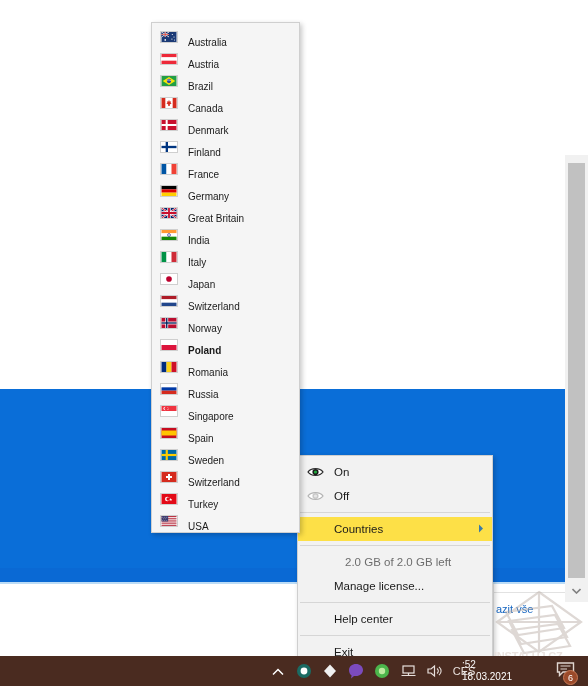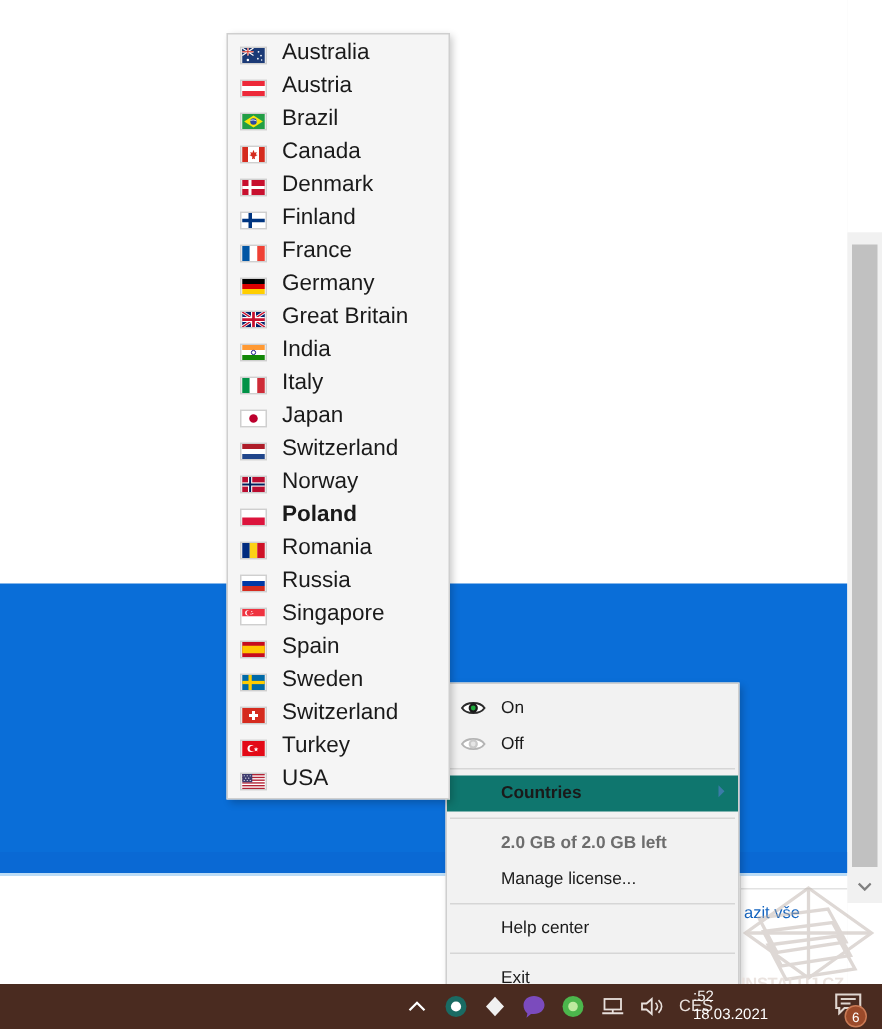--- a/index.html
+++ b/index.html
@@ -98,24 +98,23 @@
     box-sizing: border-box;
   }
   .menu-item.tall { height: 24px; }
   .menu-item .mi-icon {
     position: absolute; left: 8px; top: 50%;
     transform: translateY(-50%);
     width: 18px; height: 18px;
     display: flex; align-items: center; justify-content: center;
   }
   .menu-item.bold { font-weight: normal; }
-  .menu-item.greyed { color: #6d6d6d; font-weight: bold; }
+  .menu-item.greyed { color: #6d6d6d; font-weight: normal; margin-left: 11px; }
   .menu-item.selected {
-    background: #0f766e;
-    font-weight: bold;
+    background: #fde047;
   }
   .menu-arrow {
     position: absolute; right: 8px; top: 50%;
     transform: translateY(-50%);
   }
   .menu-sep {
     height: 1px; background: #d6d6d6;
     margin: 4px 2px 4px 2px;
   }
   .menu-pad-top { height: 4px; }
@@ -126,23 +125,23 @@
     width: 149px; height: 511px;
     background: #f5f5f5;
     border: 1px solid #cfcfcf;
     box-shadow: 2px 2px 5px rgba(0,0,0,0.22);
     box-sizing: border-box;
     padding-top: 3px;
   }
   .country-item {
     position: relative;
     height: 22px;
-    display: flex; align-items: flex-start;
+    display: flex; align-items: flex-end;
     padding-left: 36px;
-    font-size: 15px;
+    font-size: 10px;
     color: #1a1a1a;
     white-space: nowrap;
     box-sizing: border-box;
   }
   .country-item.current { font-weight: bold; }
   .flag {
     position: absolute; left: 8px; top: 50%;
     transform: translateY(-50%);
     width: 18px; height: 12px;
     border: 1px solid #cfcfcf;

